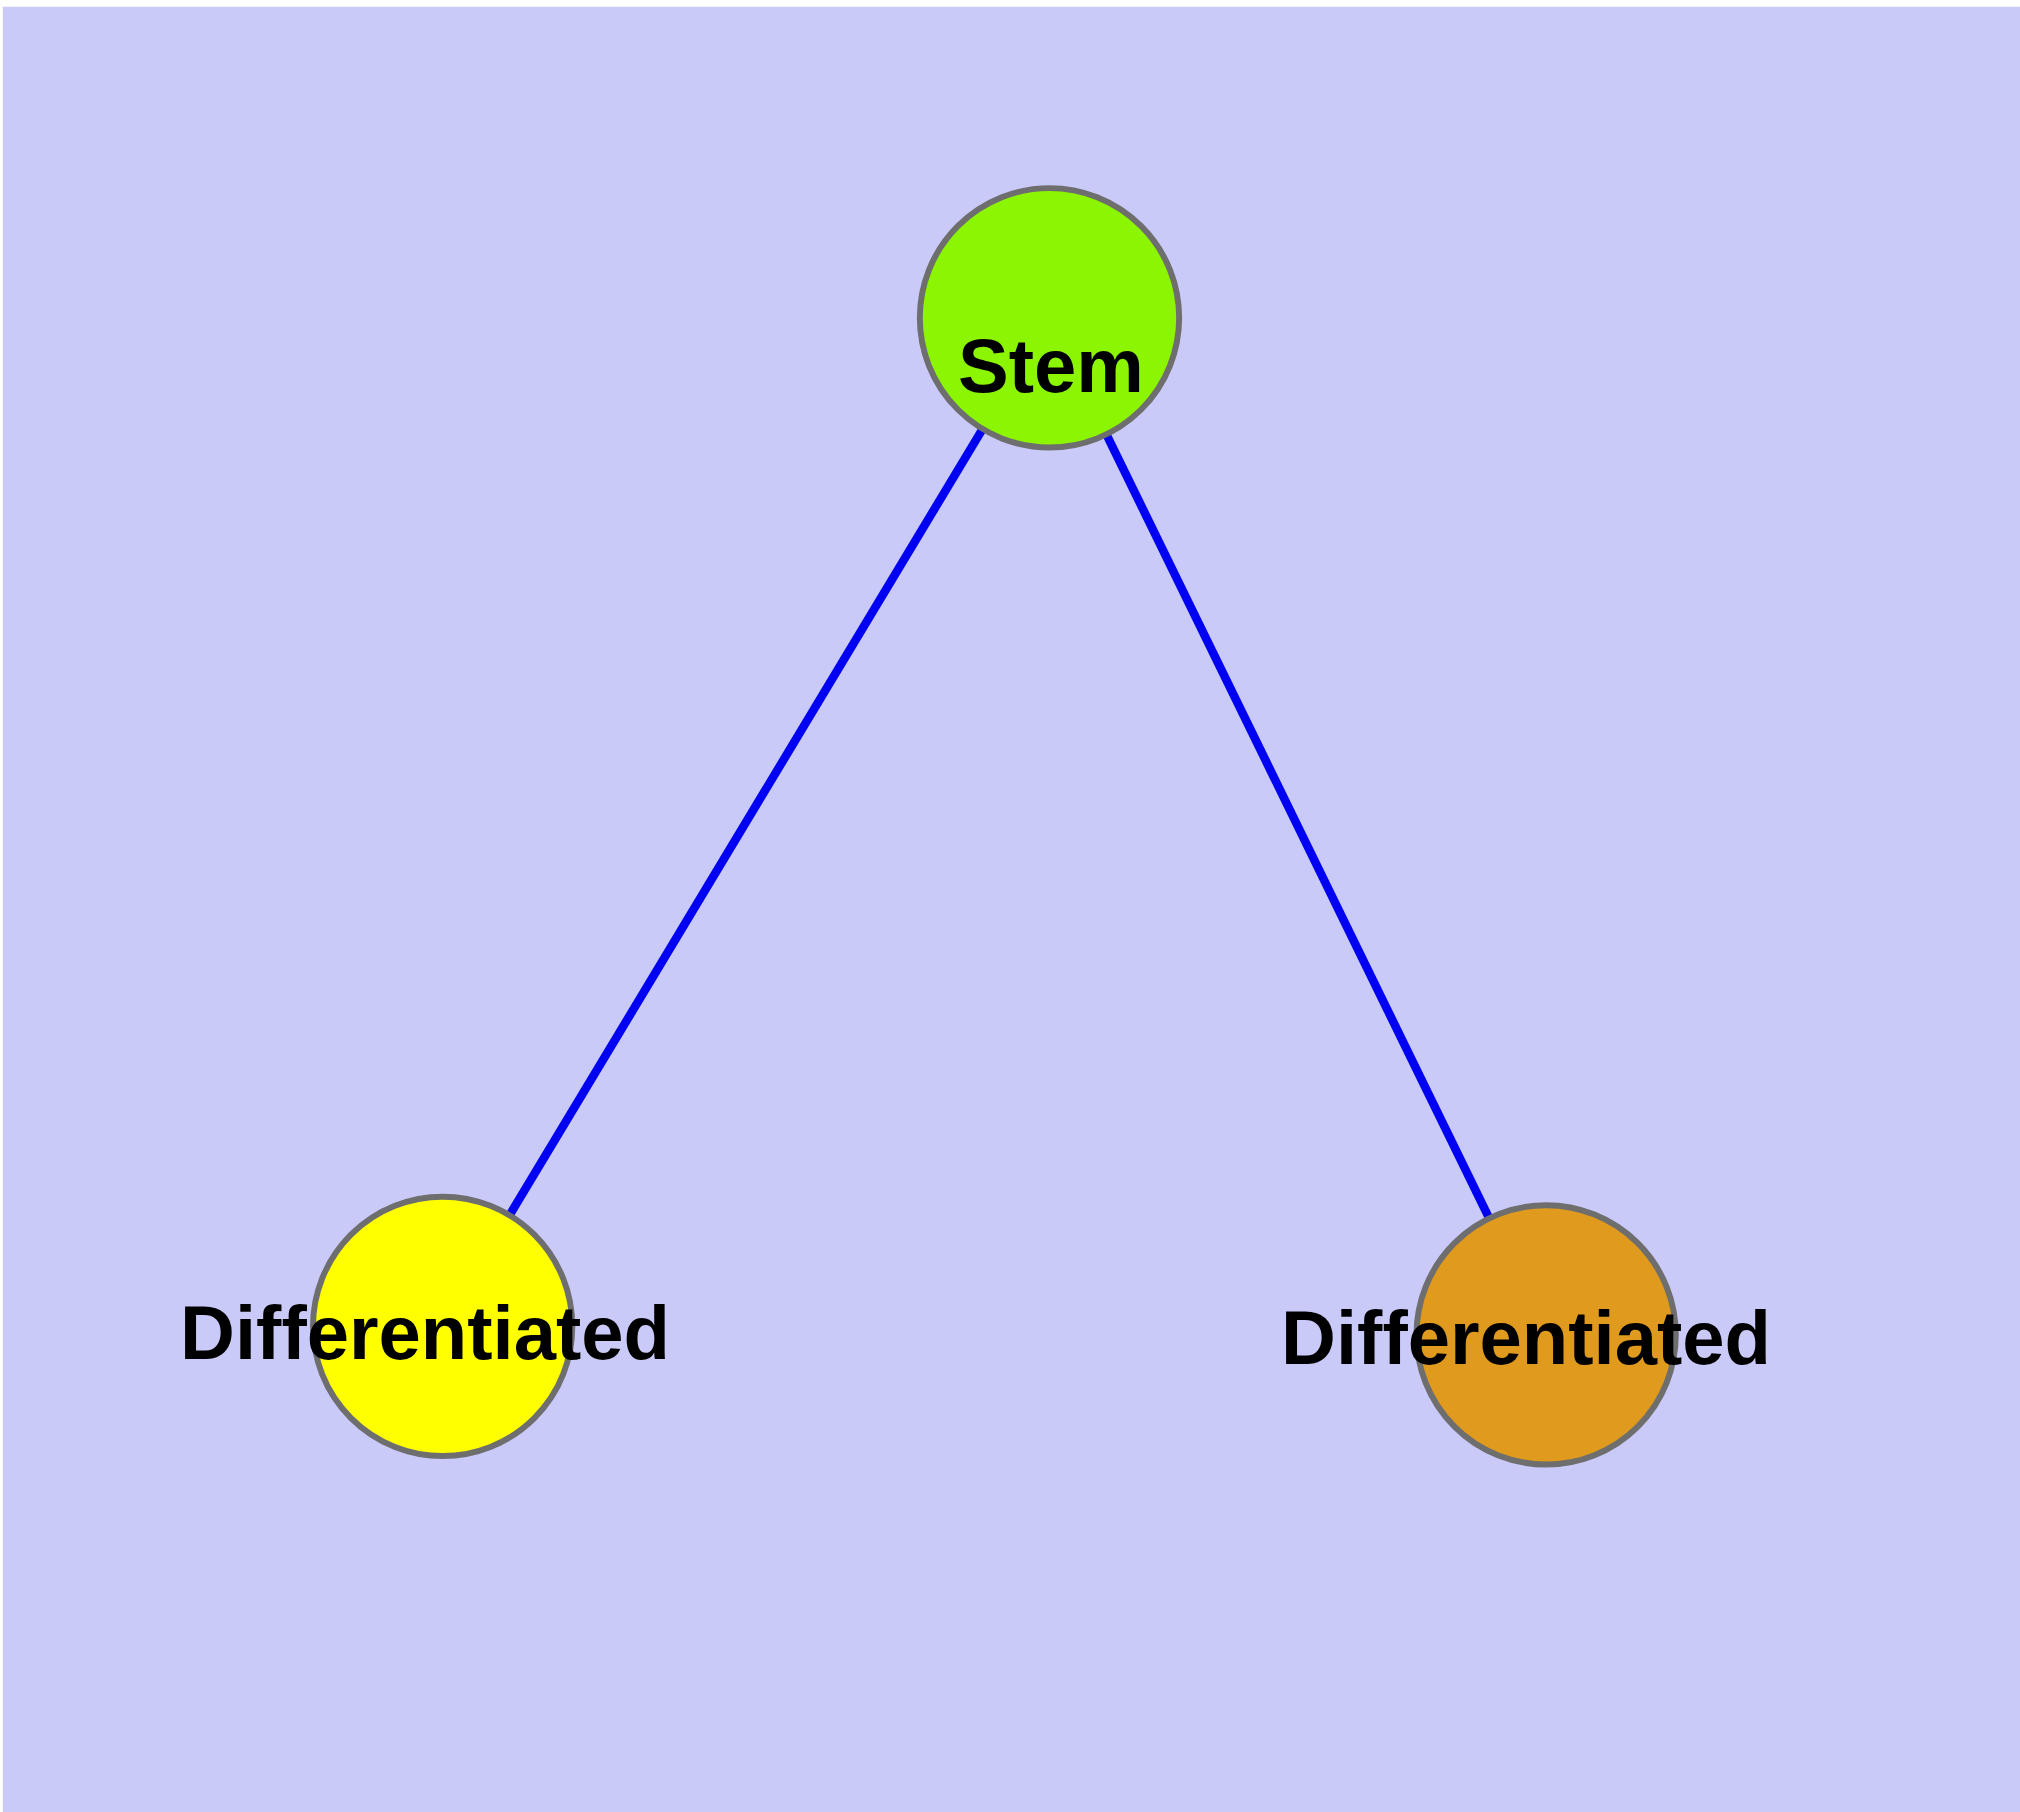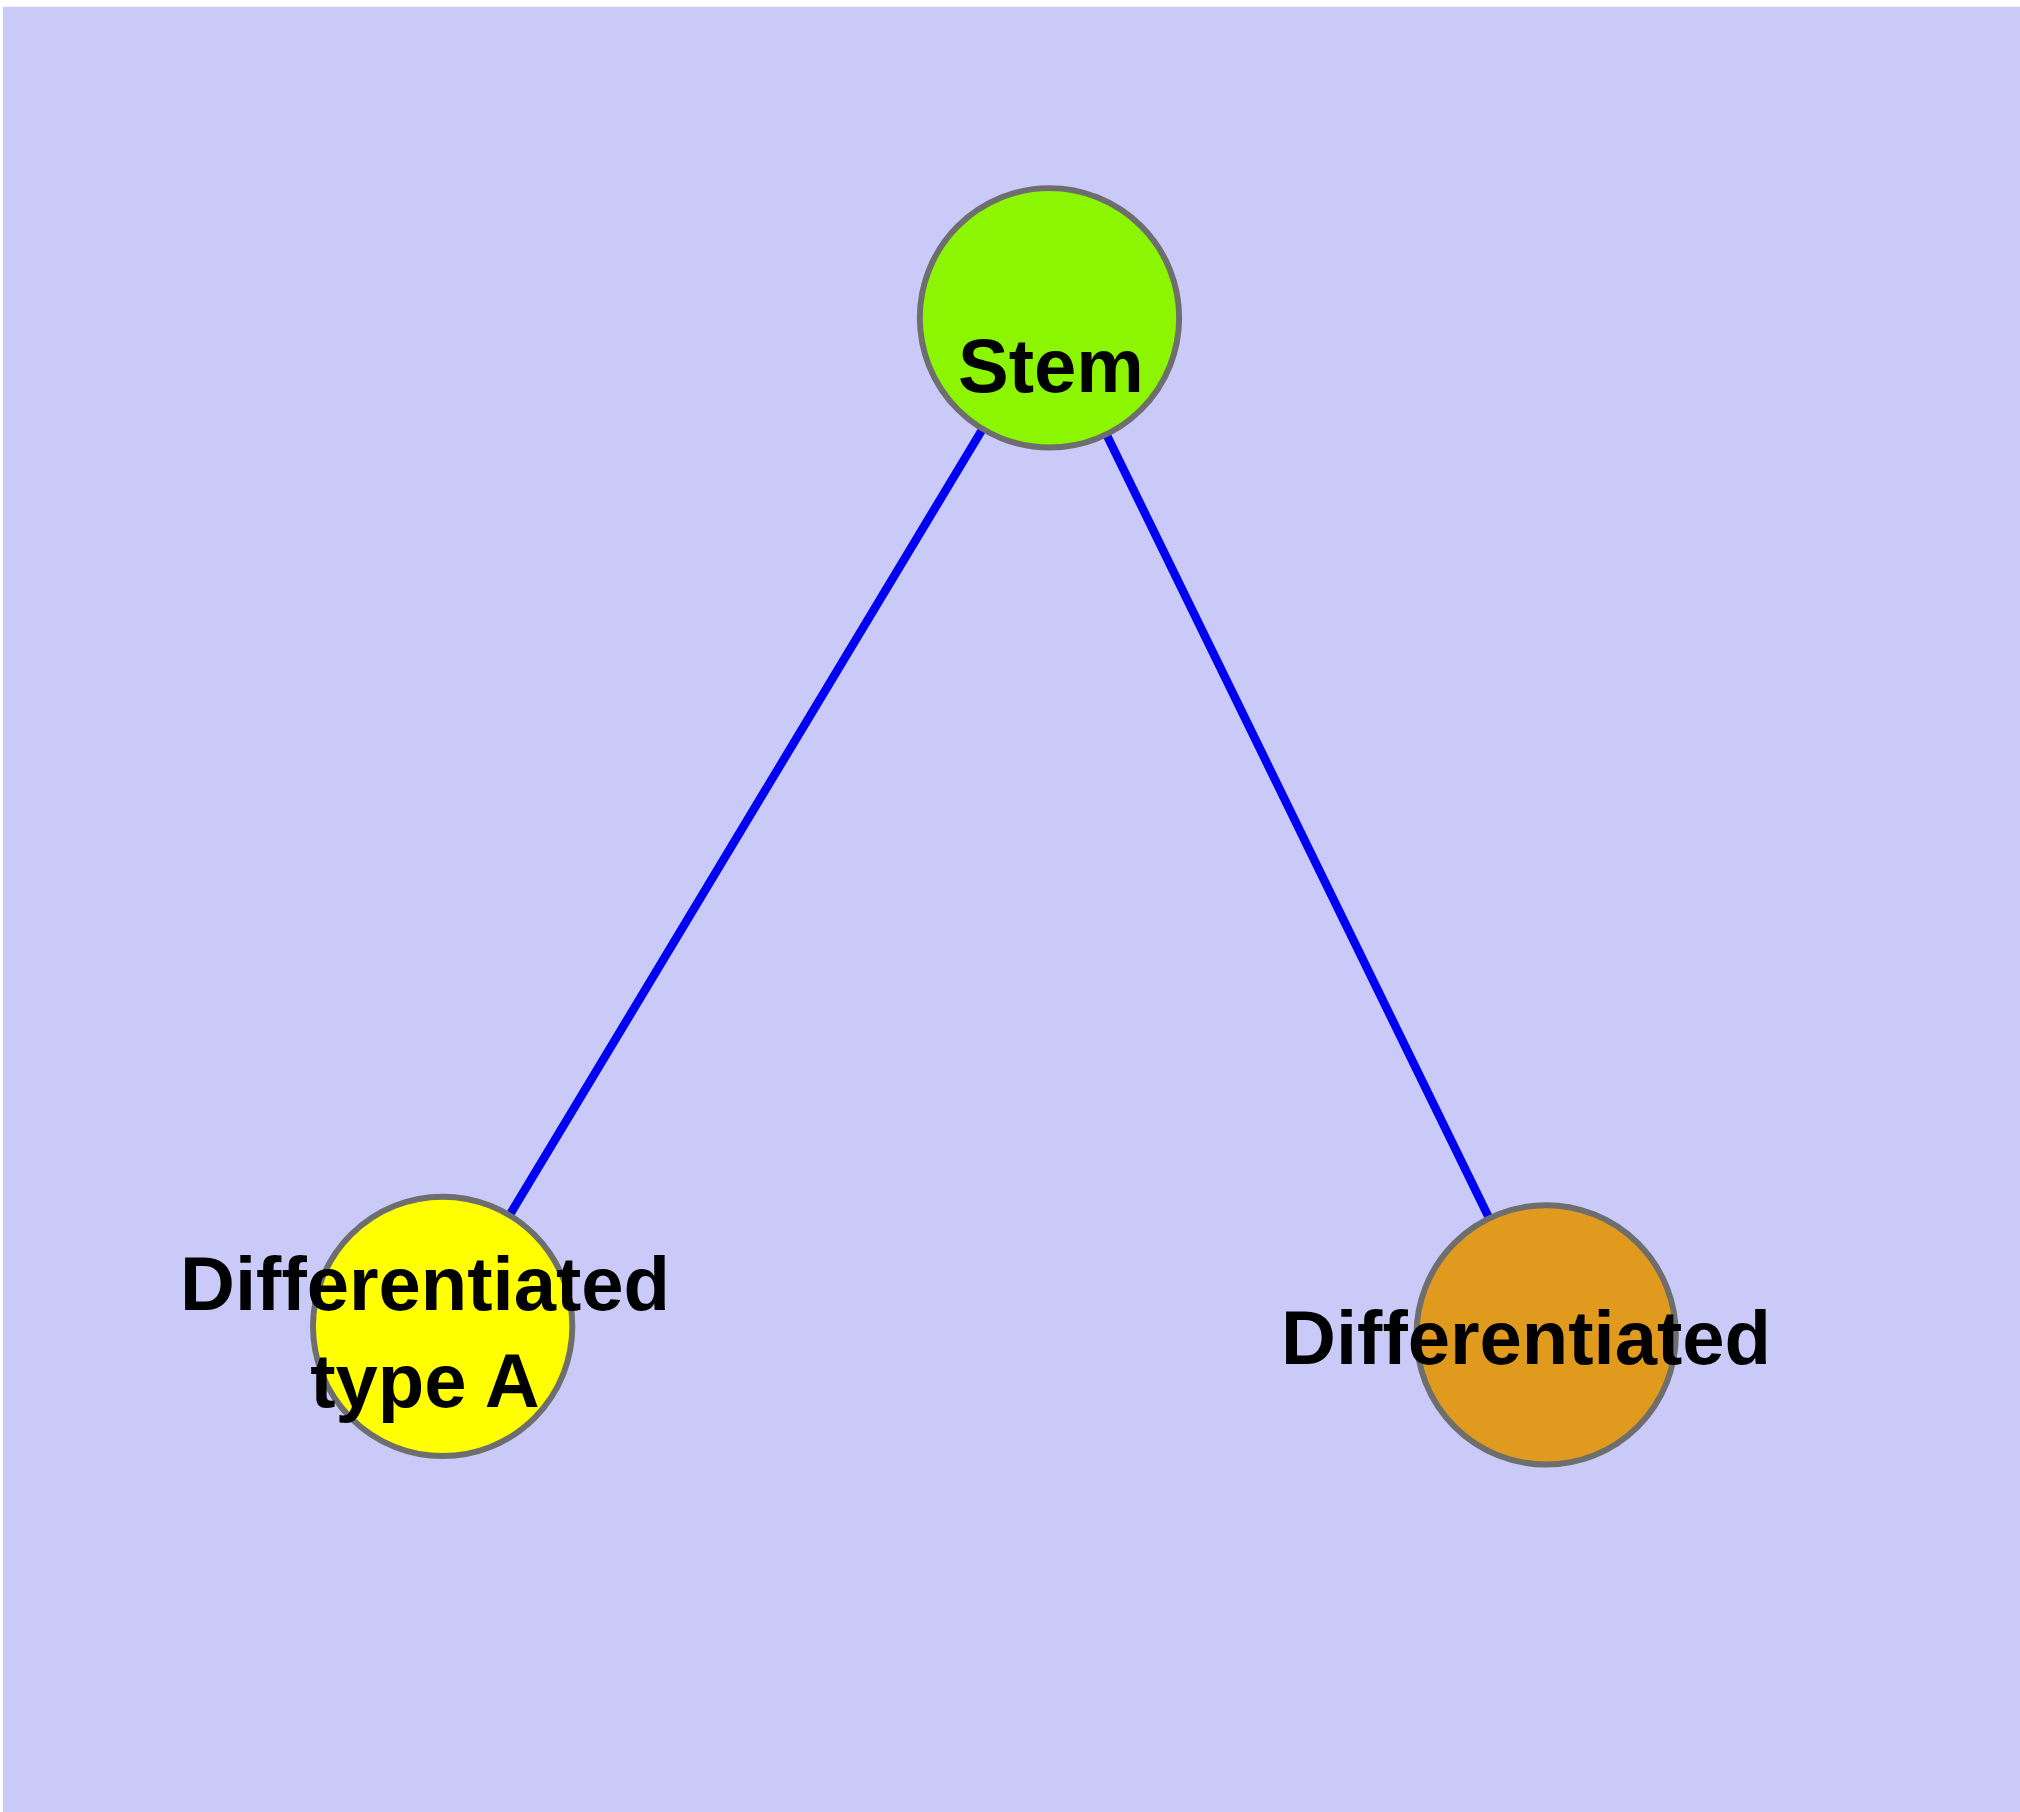--- a/index.html
+++ b/index.html
@@ -62,21 +62,20 @@
 
     <circle cx="1824" cy="1575" r="153" fill="#E09B1E"></circle>
   </svg>
 
   <div class="node-label" style="left: 1051px; top: 318px; margin-top: 47px;">
     <div>Stem</div>
   </div>
 
   <div class="node-label" style="left: 425px; top: 1332px;">
     <div>Differentiated</div>
-    <div>type A</div>
   </div>
 
   <div class="node-label" style="left: 1526px; top: 1337px;">
     <div>Differentiated</div>
   </div>
 
 </div>
 
 
 </body></html>

